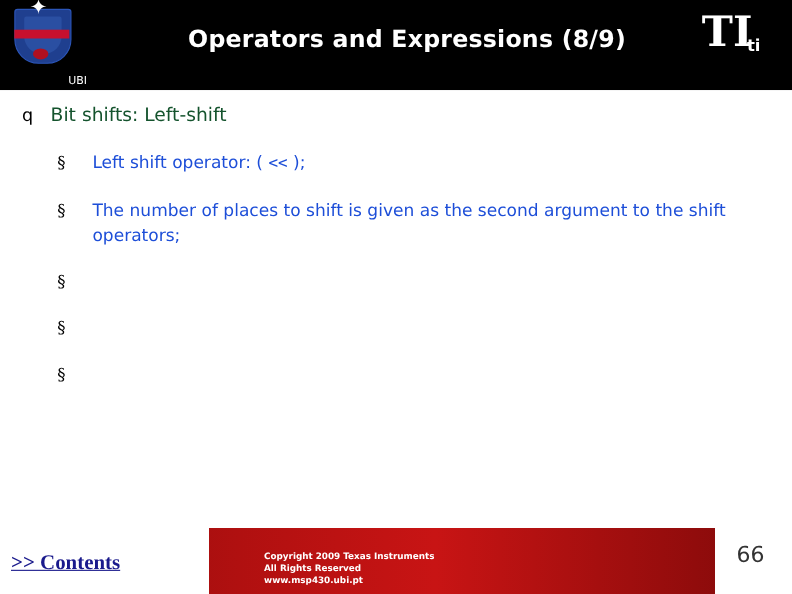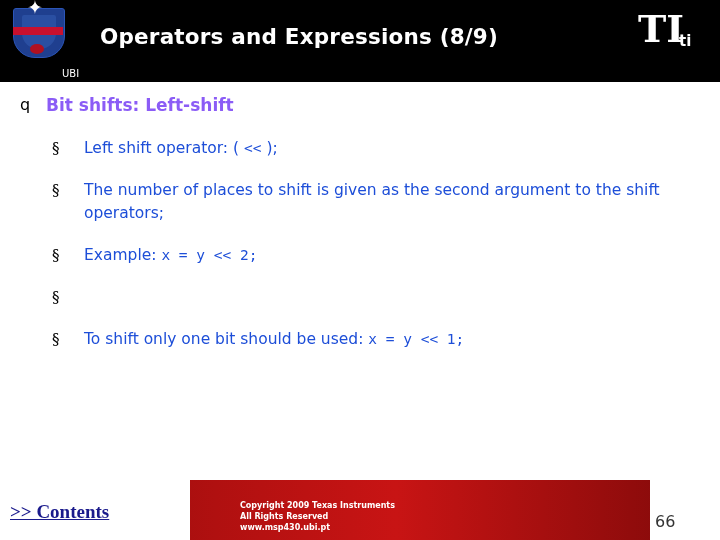--- a/index.html
+++ b/index.html
@@ -21,21 +21,21 @@
     left: 0; top: 0;
     width: 720px;
     height: 82px;
     background: #000000;
   }
   .header-title {
     position: absolute;
     left: 100px;
     top: 24px;
     width: 540px;
-    text-align: left;
+    text-align: center;
     color: #ffffff;
     font-size: 21.5px;
     font-weight: bold;
     font-family: "DejaVu Sans", sans-serif;
     letter-spacing: 0.2px;
   }
 
   
   .crest {
     position: absolute;
@@ -144,22 +144,22 @@
   .level1 .bullet {
     width: 26px;
     flex: 0 0 26px;
     color: #000000;
     font-size: 16px;
     font-family: "DejaVu Sans", sans-serif;
     line-height: 22px;
   }
   .level1 .text {
     font-size: 17px;
-    font-weight: bold;
-    color: #8b5cf6;
+    font-weight: normal;
+    color: #14532d;
     line-height: 22px;
   }
 
   .bullets {
     position: absolute;
     left: 52px;
     top: 55px;
     width: 640px;
   }
   .b-item {
@@ -225,24 +225,24 @@
     text-align: left;
     color: #ffffff;
     font-size: 8px;
     line-height: 11px;
     font-family: "DejaVu Sans", sans-serif;
     font-weight: bold;
   }
   .page-num {
     position: absolute;
     left: 655px;
-    top: 512px;
+    top: 492px;
     width: 40px;
-    text-align: left;
-    font-size: 16px;
+    text-align: right;
+    font-size: 20px;
     color: #333333;
     font-family: "DejaVu Sans", sans-serif;
   }
 </style>
 </head>
 <body>
 
 <div class="header">
   <div class="crest">
     <div class="shield">
@@ -272,28 +272,26 @@
       <div class="b-item">
         <div class="sq">§</div>
         <div class="btext"><span>Left shift operator: ( </span><span class="mono">&lt;&lt;</span><span> );</span></div>
       </div>
       <div class="b-item">
         <div class="sq">§</div>
         <div class="btext"><span>The number of places to shift is given as the second argument to the shift operators;</span></div>
       </div>
       <div class="b-item">
         <div class="sq">§</div>
-        <div class="btext"><span>Example: </span><span class="mono">x = y &lt;&lt; 2;</span></div>
-      </div>
-      <div class="b-item">
-        <div class="sq">§</div>
-      </div>
-      <div class="b-item">
-        <div class="sq">§</div>
-        <div class="btext"><span>To shift only one bit should be used: </span><span class="mono">x = y &lt;&lt; 1;</span></div>
+      </div>
+      <div class="b-item">
+        <div class="sq">§</div>
+      </div>
+      <div class="b-item">
+        <div class="sq">§</div>
       </div>
     </div>
 </div>
 
 <div class="footer"></div>
 <div class="footer-white-left"></div>
 <div class="footer-white-right"></div>
 <a class="contents-link" href="#">&gt;&gt; Contents</a>
 <div class="copyright">
   <div>Copyright  2009 Texas Instruments</div>

